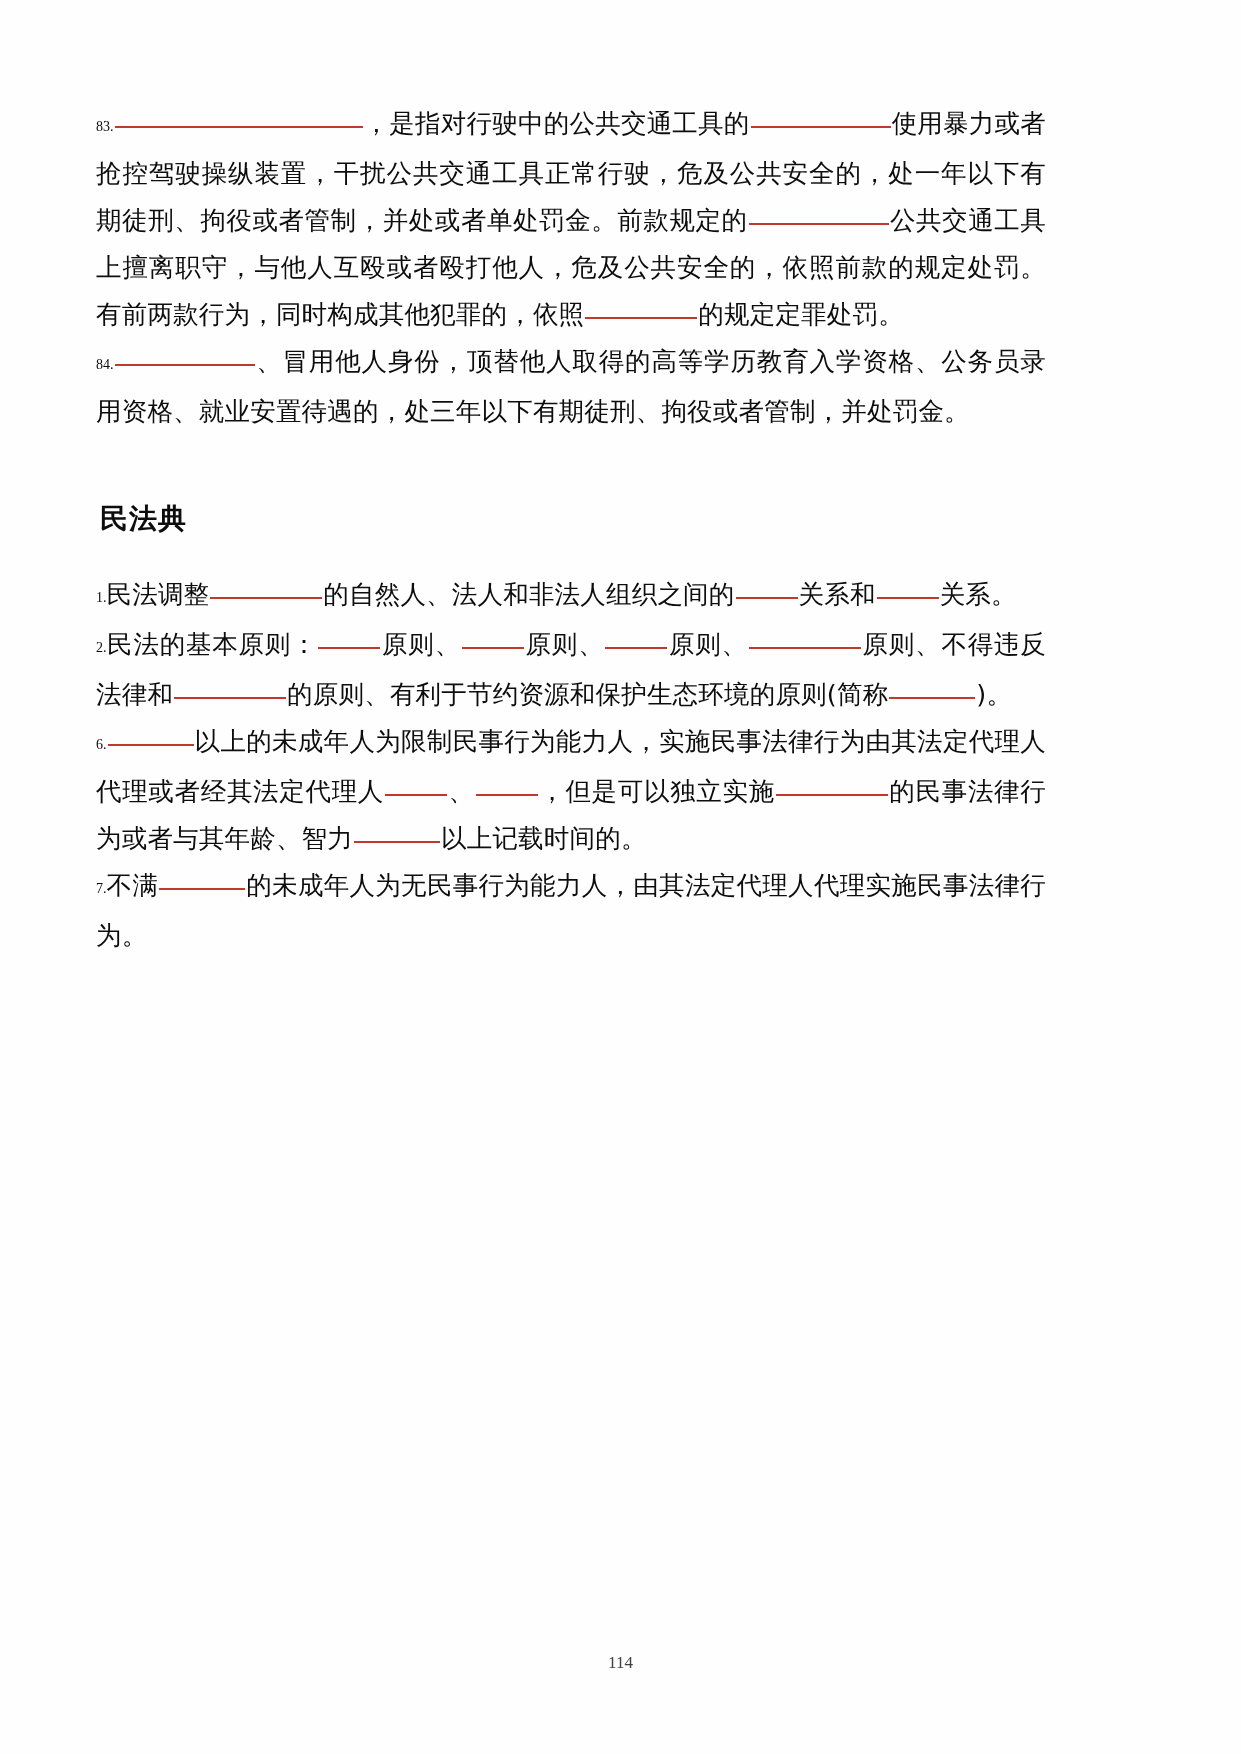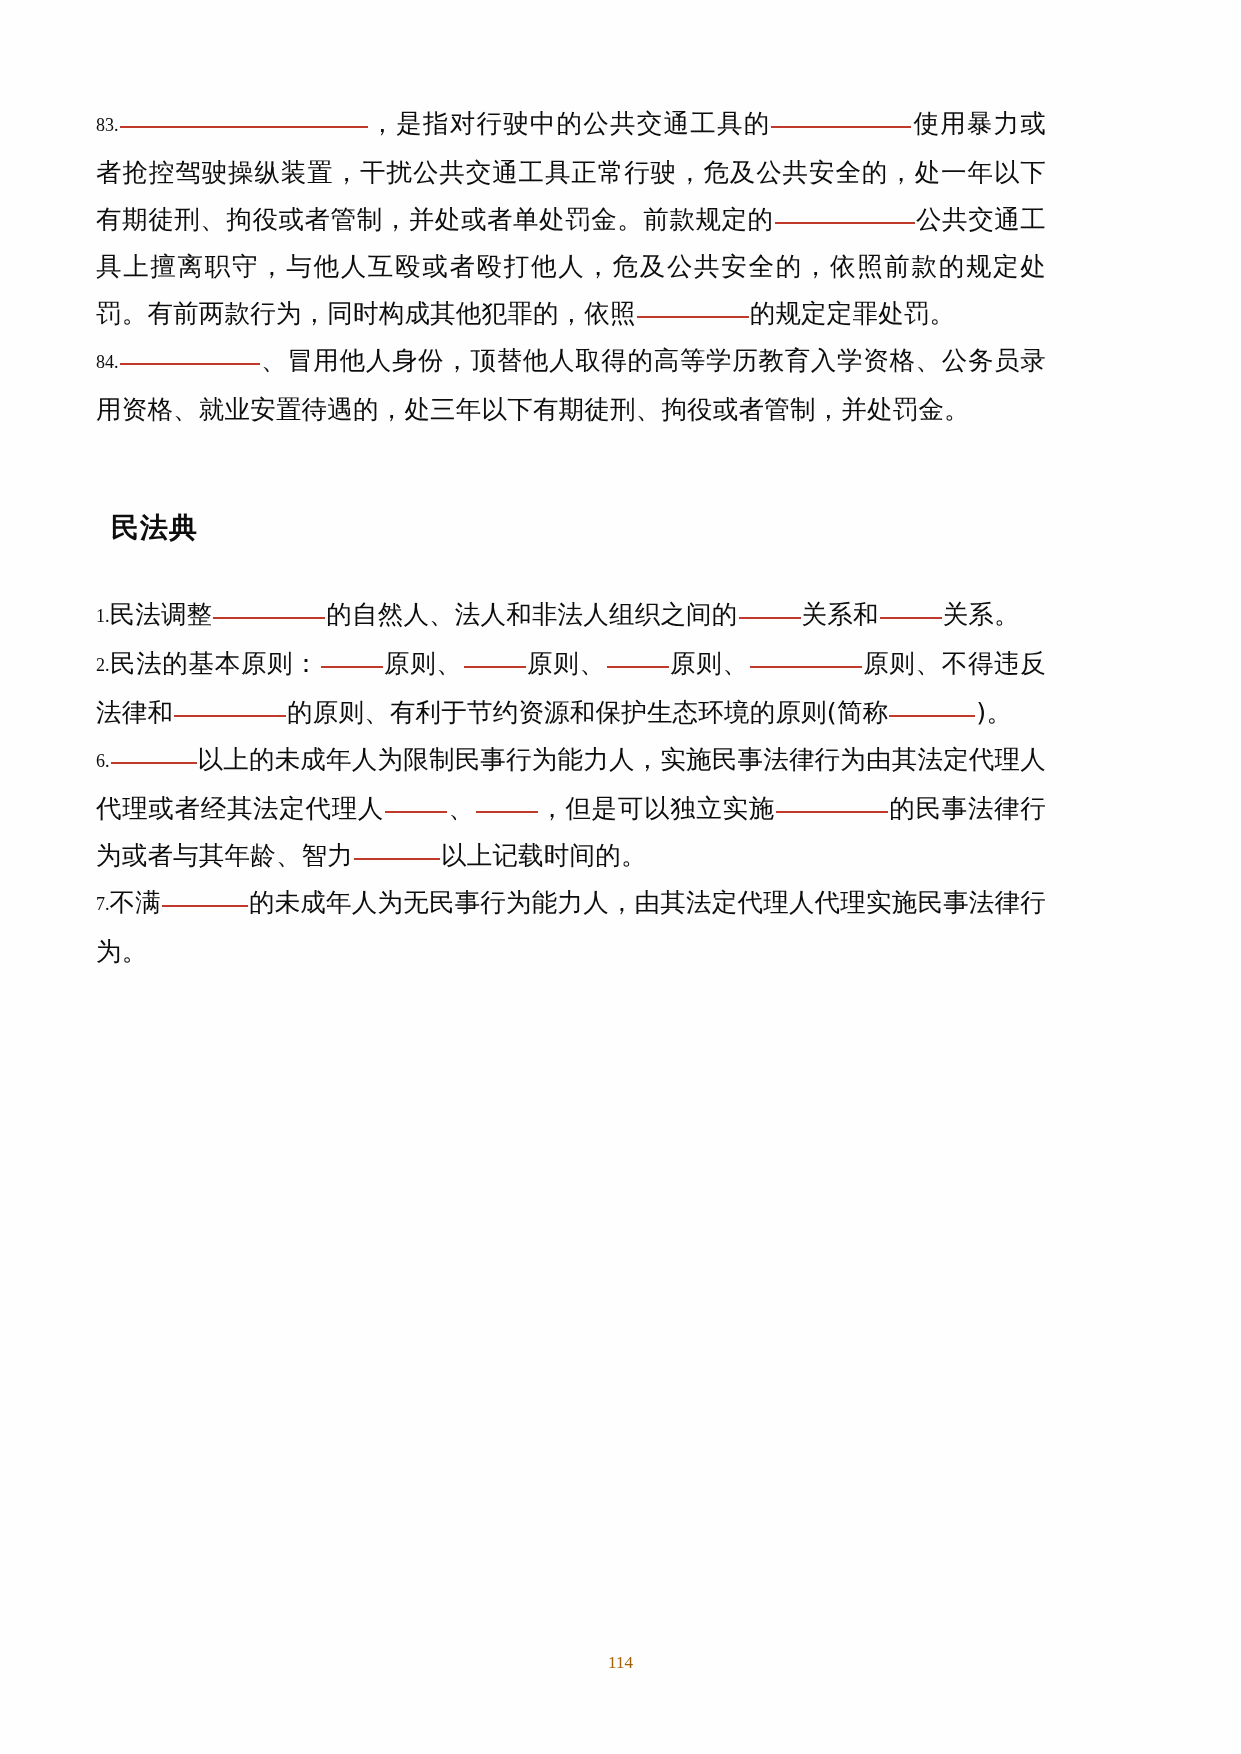--- a/index.html
+++ b/index.html
@@ -31,21 +31,21 @@
   }
   .para {
     font-size: 25.5px;
     line-height: 47px;
     text-align: justify;
     text-justify: inter-character;
     letter-spacing: 0.2px;
     margin: 0 0 0 0;
   }
   .num {
-    font-size: 18px;
+    font-size: 14px;
     letter-spacing: 0;
     vertical-align: 1px;
     font-family: "Liberation Serif", serif;
   }
   
   .blank {
     display: inline-block;
     border-bottom: 2px solid #c0392b;
     vertical-align: 4px;
     height: 23px;
@@ -55,35 +55,35 @@
   .w-s   { width: 86px; }
   .w-m   { width: 112px; }
   .w-l   { width: 140px; }
   .w-xxl { width: 206px; }
   .w-h   { width: 248px; }
 
   .section-heading {
     font-size: 28px;
     font-weight: bold;
     line-height: 44px;
-    margin: 15px;
+    margin: 4px;
     letter-spacing: 1px;
   }
   .spacer-lg { height: 58px; }
   .spacer-md { height: 26px; }
 
   .page-number {
     position: absolute;
     left: 0;
     right: 0;
     top: 1653px;
     text-align: center;
     font-family: "Liberation Serif", serif;
     font-size: 17px;
-    color: #a16207;
+    color: #404040;
   }
 </style>
 </head>
 <body>
 
 <div class="page">
   <div class="content">
 
     <div>
       <div id="criminal-items">

